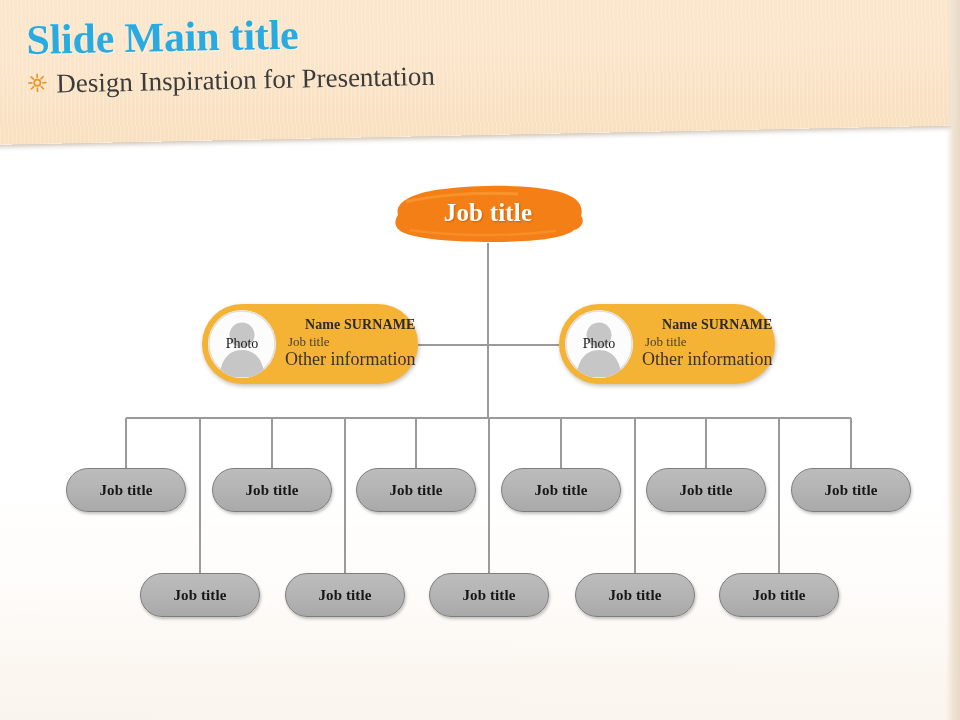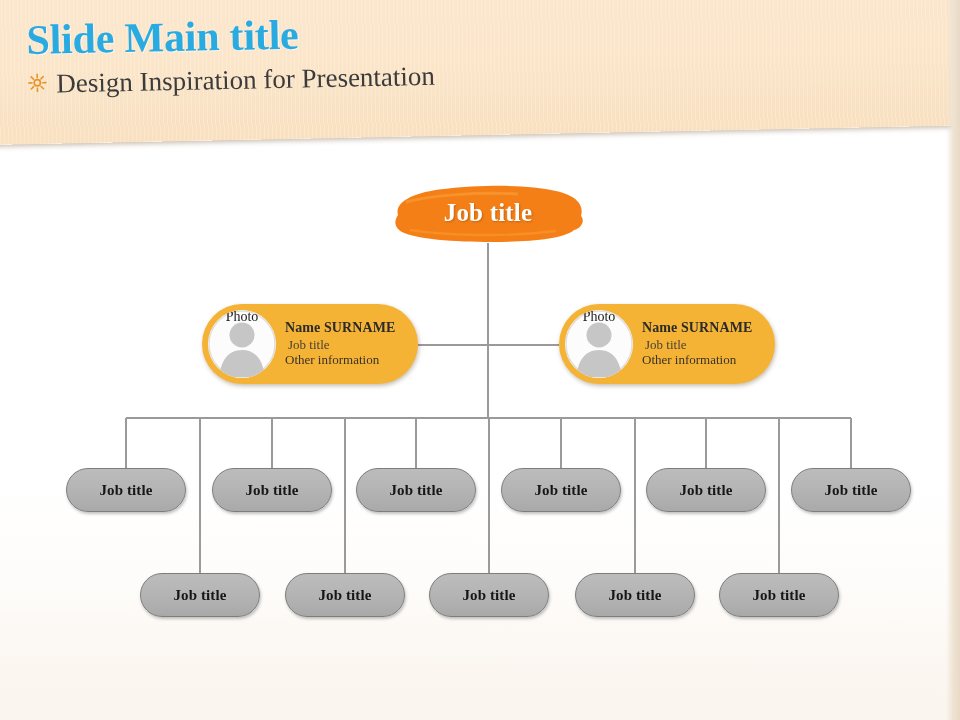--- a/index.html
+++ b/index.html
@@ -169,21 +169,21 @@
   }
   .avatar {
     position: relative;
     flex: 0 0 auto;
     width: 68px;
     height: 68px;
     border-radius: 50%;
     background: #fcfcfc;
     overflow: hidden;
     display: flex;
-    align-items: flex-start;
+    align-items: center;
     justify-content: center;
   }
   .avatar svg { position: absolute; left: 0; top: 0; }
   .avatar-label {
     position: relative;
     z-index: 2;
     font-size: 14px;
     color: #1a1a1a;
     line-height: 1;
   }
@@ -197,21 +197,21 @@
     color: #2b2b2b;
     letter-spacing: 0.1px;
     text-align: right;
   }
   .person-job {
     font-size: 13px;
     color: #4a4136;
     padding-left: 3px;
   }
   .person-other {
-    font-size: 13px;
+    font-size: 18px;
     color: #3a3228;
   }
 
   
   .pill {
     position: absolute;
     width: 120px;
     height: 44px;
     border-radius: 22px;
     background: linear-gradient(to bottom, #bcbcbc 0%, #b4b4b4 50%, #a9a9a9 100%);

